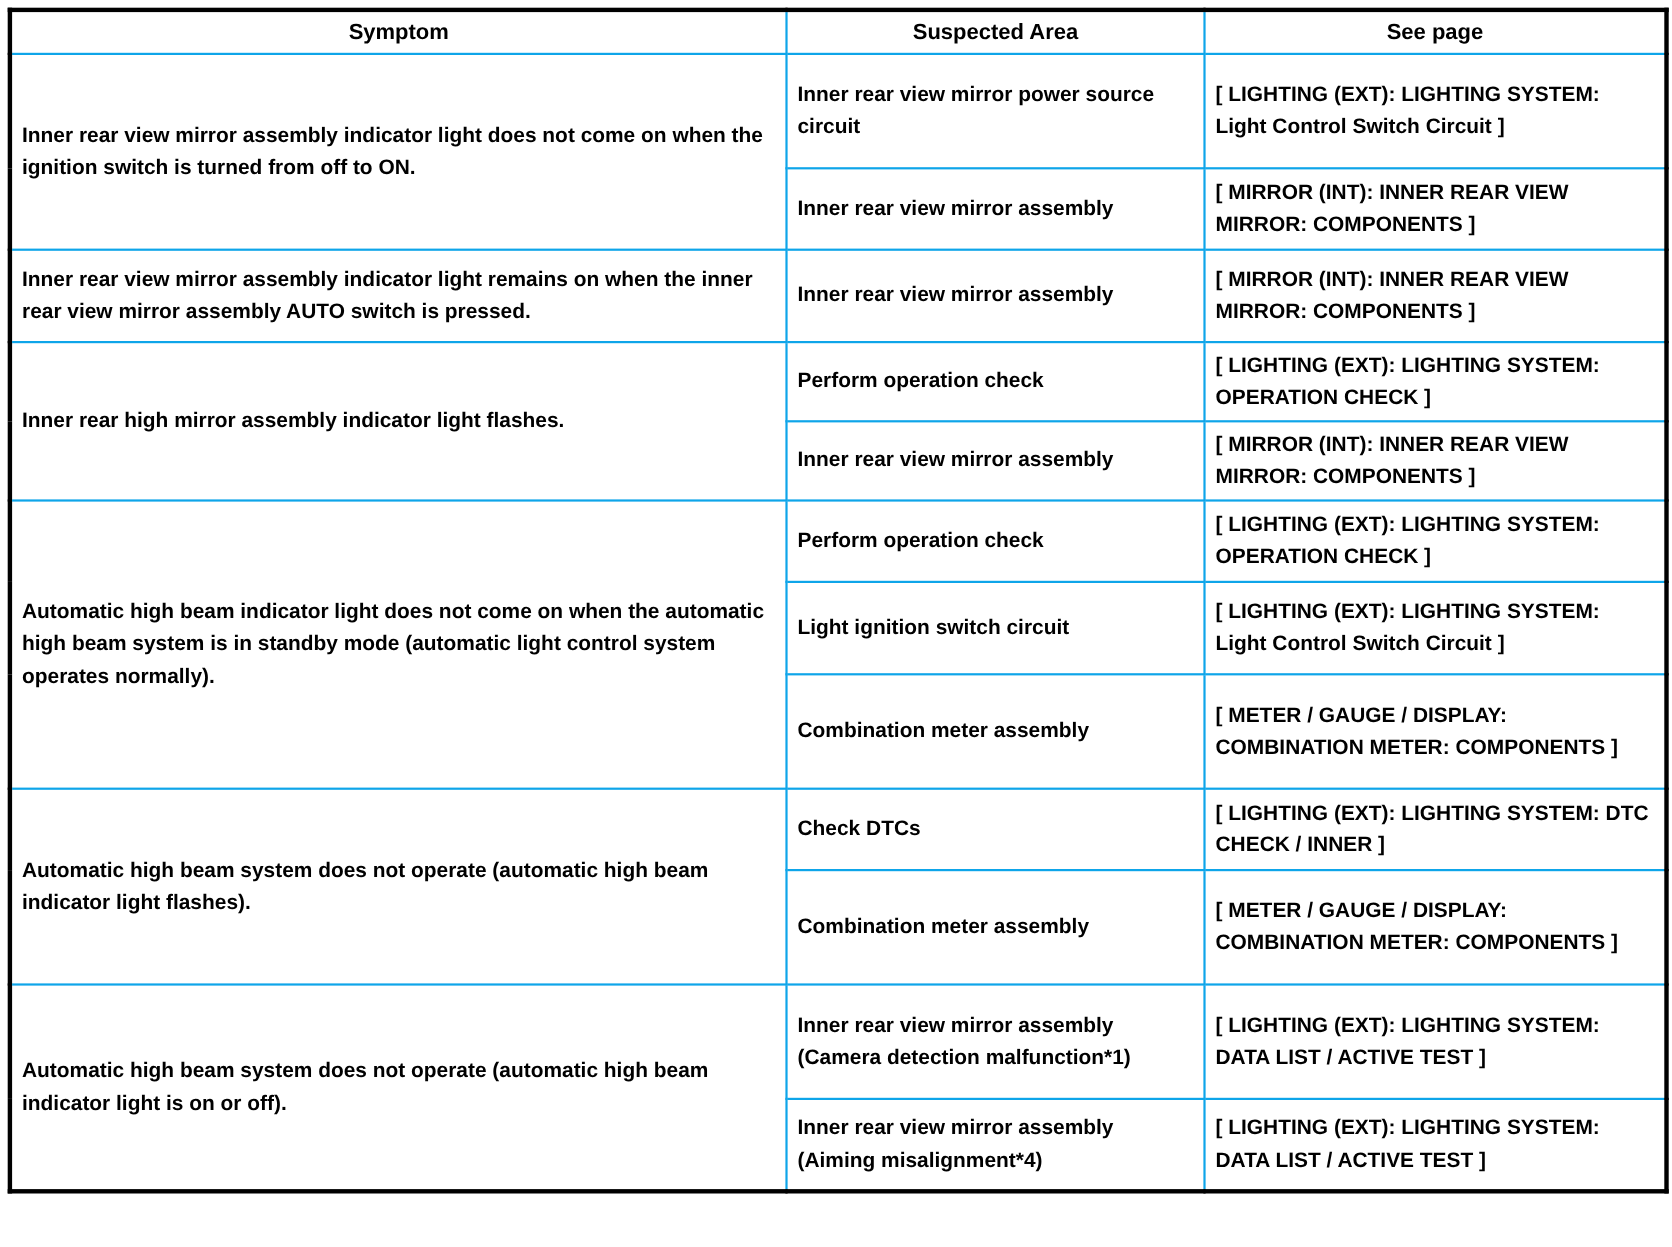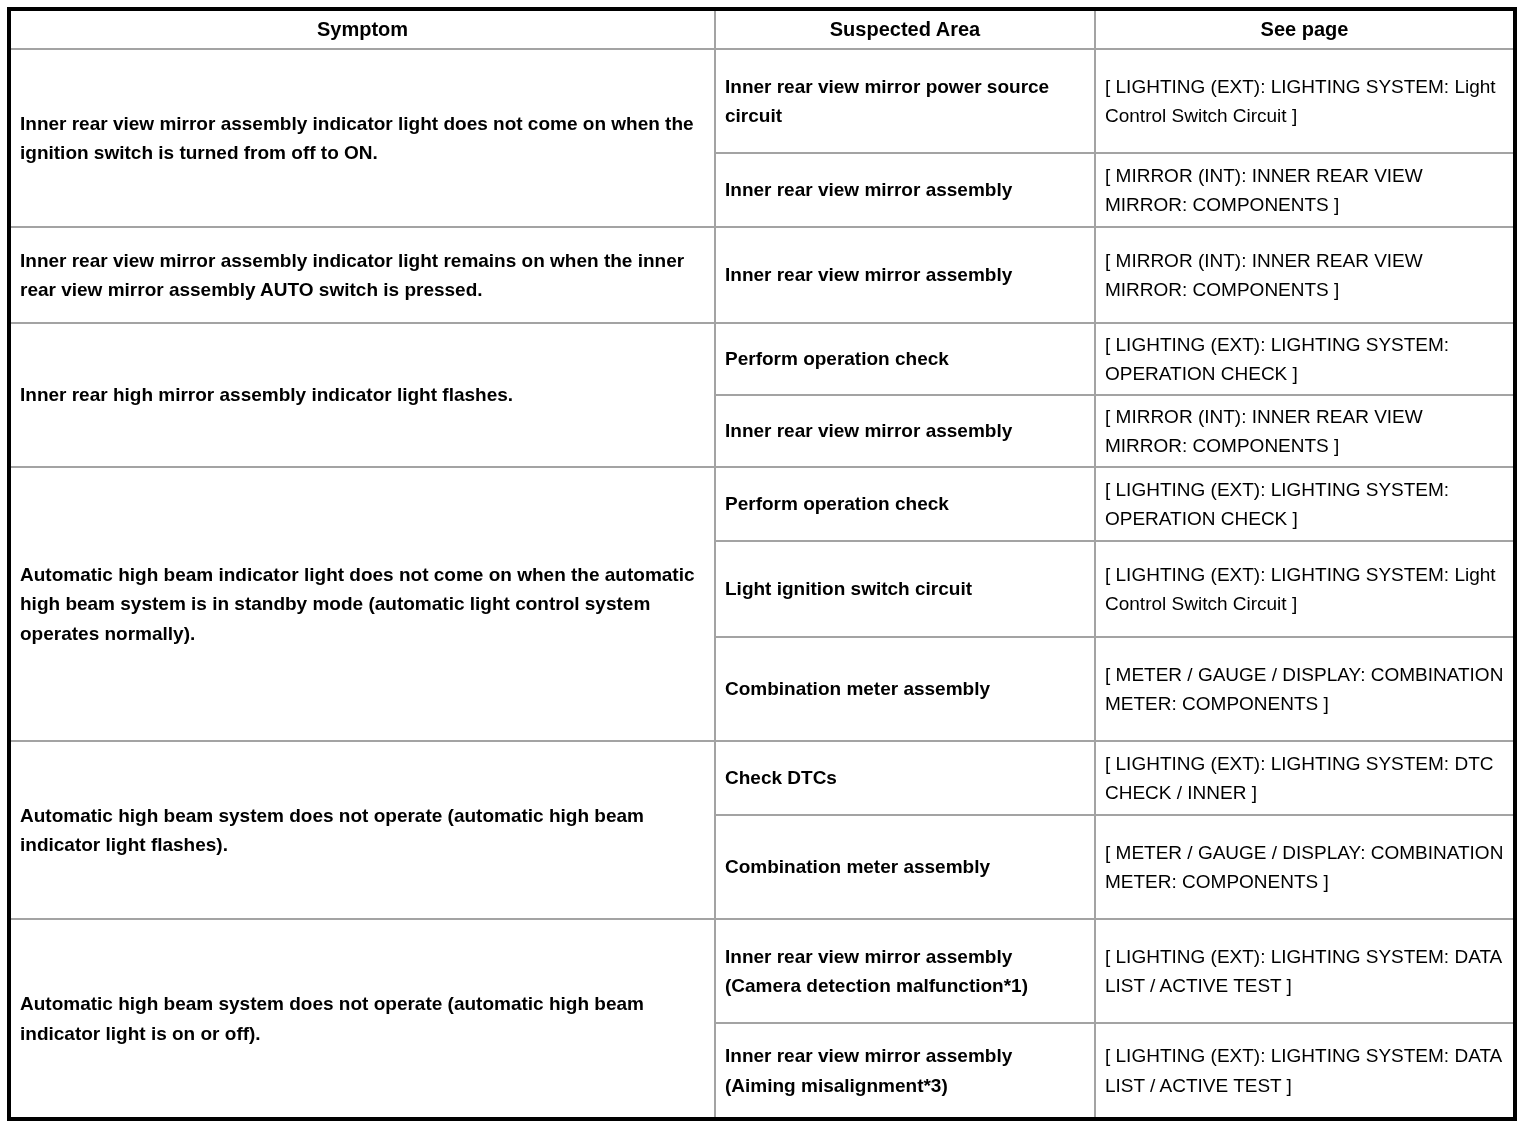--- a/index.html
+++ b/index.html
@@ -17,47 +17,47 @@
     box-sizing: border-box;
     width: 1520px;
   }
   table.symptom-table {
     border-collapse: collapse;
     table-layout: fixed;
     width: 1506px;
     border: 4px solid #000000;
   }
   th, td {
-    border: 2px solid #a3a3a3;
+    border: 2px solid #0ea5e9;
     padding: 3px 9px;
     font-size: 19px;
     line-height: 1.55;
     vertical-align: middle;
     overflow: hidden;
     word-wrap: break-word;
   }
   th {
     font-size: 20px;
     font-weight: bold;
     text-align: center;
     padding: 2px 4px;
   }
   td.symptom-cell {
     font-weight: bold;
   }
   td.area-cell {
     font-weight: bold;
   }
   td.page-cell {
-    font-weight: normal;
+    font-weight: bold;
   }
   tr.h40  { height: 40px; }
   tr.h72  { height: 72px; }
   tr.h74  { height: 74px; }
-  tr.h100 { height: 96px; }
+  tr.h100 { height: 84px; }
   tr.h104 { height: 104px; }
 </style>
 </head>
 <body>
 
 <div class="page">
   <table class="symptom-table">
     <colgroup>
       <col style="width:706px">
       <col style="width:380px">
@@ -121,18 +121,18 @@
         <td class="area-cell">Combination meter assembly</td>
         <td class="page-cell">[ METER / GAUGE / DISPLAY: COMBINATION METER: COMPONENTS ]</td>
       </tr>
 
       <tr class="h104">
         <td class="symptom-cell" rowspan="2">Automatic high beam system does not operate (automatic high beam indicator light is on or off).</td>
         <td class="area-cell">Inner rear view mirror assembly (Camera detection malfunction*1)</td>
         <td class="page-cell">[ LIGHTING (EXT): LIGHTING SYSTEM: DATA LIST / ACTIVE TEST ]</td>
       </tr>
       <tr class="h100">
-        <td class="area-cell">Inner rear view mirror assembly (Aiming misalignment*3)</td>
+        <td class="area-cell">Inner rear view mirror assembly (Aiming misalignment*4)</td>
         <td class="page-cell">[ LIGHTING (EXT): LIGHTING SYSTEM: DATA LIST / ACTIVE TEST ]</td>
       </tr>
     </tbody>
   </table>
 </div>
 
 </body></html>

